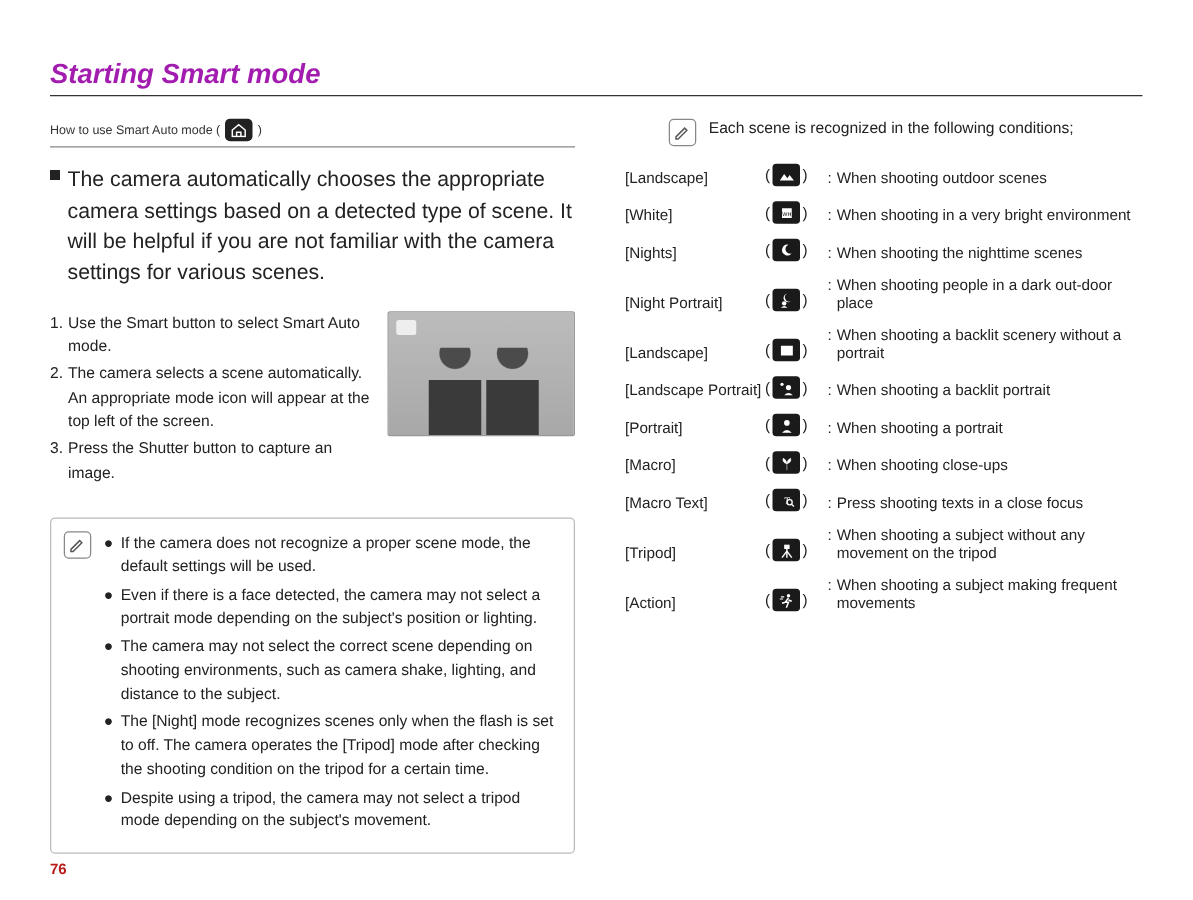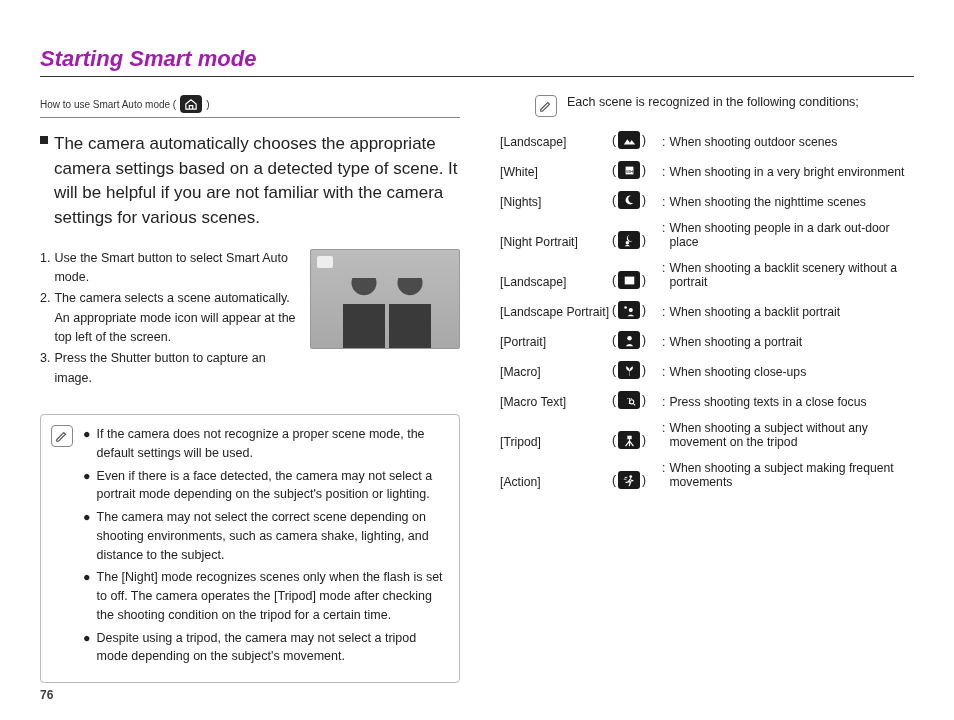--- a/index.html
+++ b/index.html
@@ -71,21 +71,21 @@
   .scene-row .ic { width: 50px; flex: 0 0 auto; display:flex; align-items:center; gap:2px;}
   .scene-row .ic .paren{color:#222;}
   .scene-row .desc { flex: 1; display:flex; gap:4px;}
   .scene-row .desc .colon{flex:0 0 auto;}
   .mini-icon {
     display:inline-flex; width:22px; height:18px; background:#1a1a1a; border-radius:3px;
     align-items:center; justify-content:center; color:#fff;
   }
   .mini-icon svg{width:13px;height:13px;}
 
-  .pagenum { position: absolute; left: 40px; bottom: 18px; font-size: 12px; font-weight: bold; color: #404040; }
+  .pagenum { position: absolute; left: 40px; bottom: 18px; font-size: 12px; font-weight: bold; color: #b91c1c; }
   .page{position:relative; height:720px;}
 </style>
 </head>
 <body>
 
 <svg width="0" height="0" style="position:absolute">
   <defs>
     <g id="i-house">
         <path d="M2 7 L8 2 L14 7 V13 H2 Z M6 13 V9 H10 V13" fill="none" stroke="currentColor" stroke-width="1.4"></path>
       </g>

